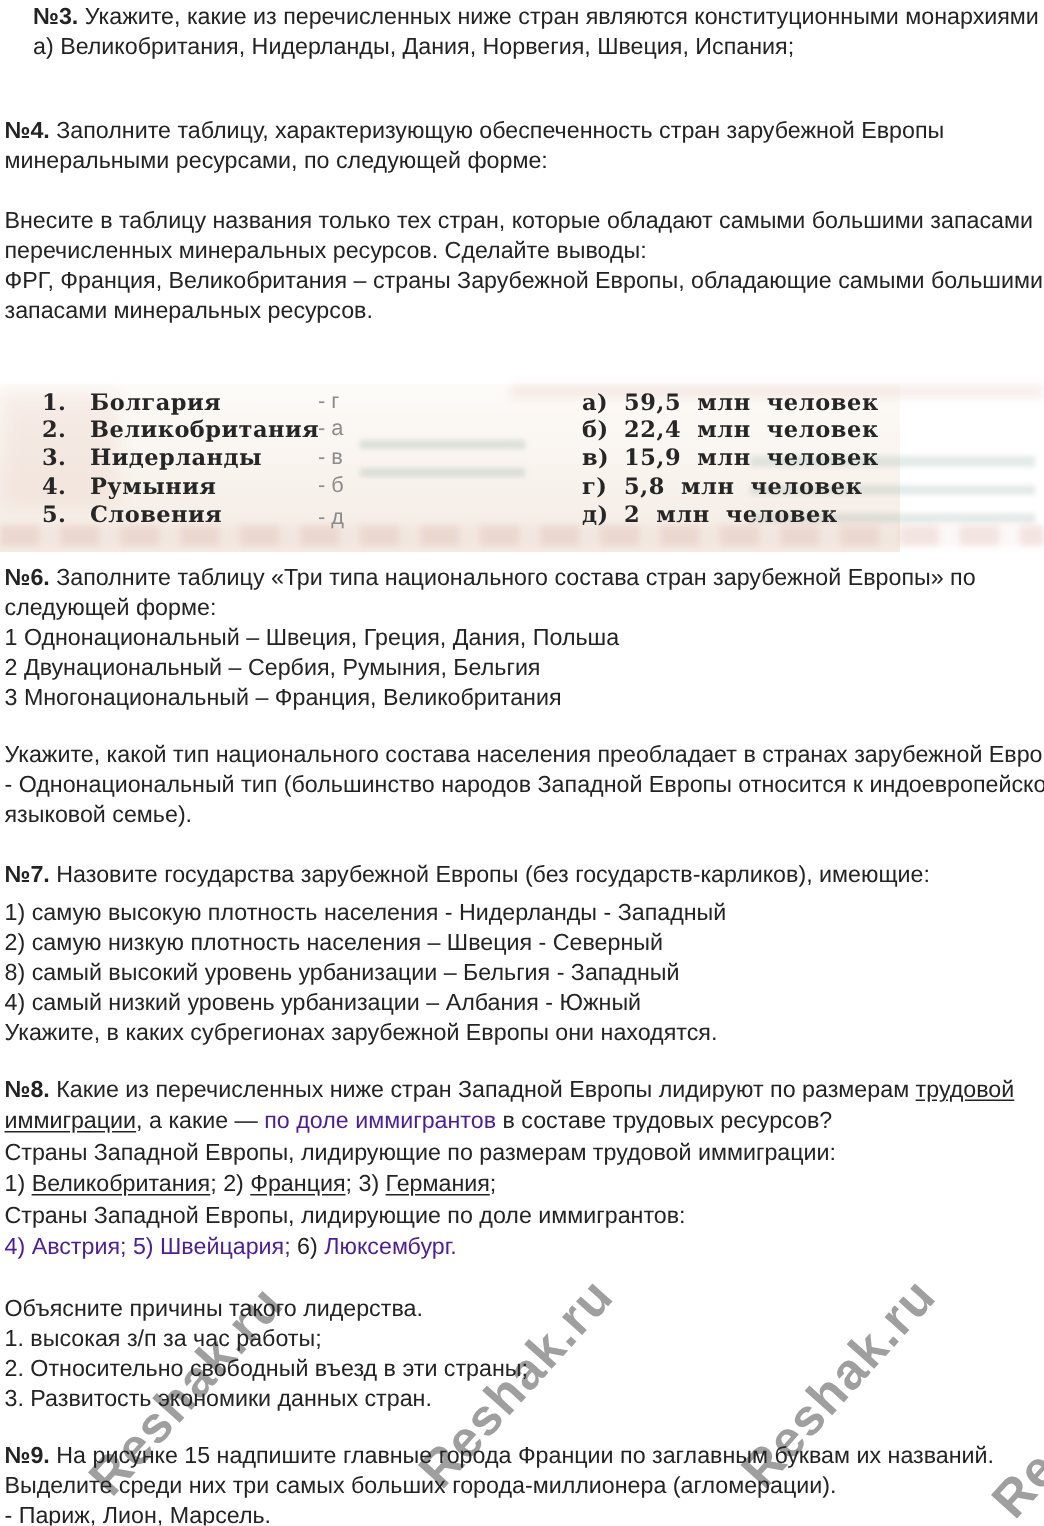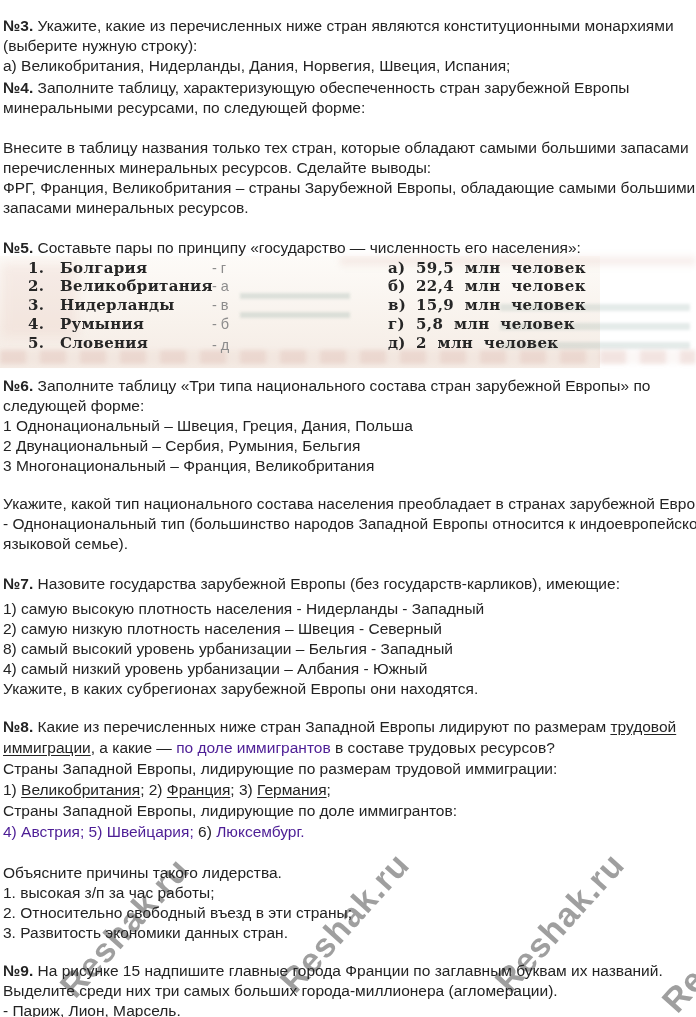--- a/index.html
+++ b/index.html
@@ -60,41 +60,37 @@
 </head>
 <body>
 
 <div class="doc">
 
   <div class="wm wm1">Reshak.ru</div>
   <div class="wm wm2">Reshak.ru</div>
   <div class="wm wm3">Reshak.ru</div>
   <div class="wm wm4">Reshak.ru</div>
 
-  <div class="block" style="top:16px;">
+  <div class="block" style="top:2px;margin-left:19px;">
     <div class="ln"><span class="num">№3.</span><span> Укажите, какие из перечисленных ниже стран являются конституционными монархиями</span></div>
-    <div class="ln">(выберите нужную строку):</div>
     <div class="ln">а) Великобритания, Нидерланды, Дания, Норвегия, Швеция, Испания;</div>
   </div>
 
   <div class="block" style="top:78px;">
     <div class="ln"><span class="num">№4.</span><span> Заполните таблицу, характеризующую обеспеченность стран зарубежной Европы</span></div>
     <div class="ln">минеральными ресурсами, по следующей форме:</div>
   </div>
 
   <div class="block" style="top:138px;">
     <div class="ln">Внесите в таблицу названия только тех стран, которые обладают самыми большими запасами</div>
     <div class="ln">перечисленных минеральных ресурсов. Сделайте выводы:</div>
     <div class="ln">ФРГ, Франция, Великобритания – страны Зарубежной Европы, обладающие самыми большими</div>
     <div class="ln">запасами минеральных ресурсов.</div>
   </div>
 
-  <div class="block" style="top:238px;">
-    <div class="ln"><span class="num">№5.</span><span> Составьте пары по принципу «государство — численность его населения»:</span></div>
-  </div>
 
   <div class="scan">
     <div class="art art-d"></div>
     <div class="art art-e"></div>
     <div class="art art-a"></div>
     <div class="art art-b"></div>
     <div class="art art-c"></div>
 
     <div class="pair scan-serif" style="top:3px;"><span class="p-num">1.</span><span>Болгария</span></div>
     <div class="pair scan-serif" style="top:21px;"><span class="p-num">2.</span><span>Великобритания</span></div>

